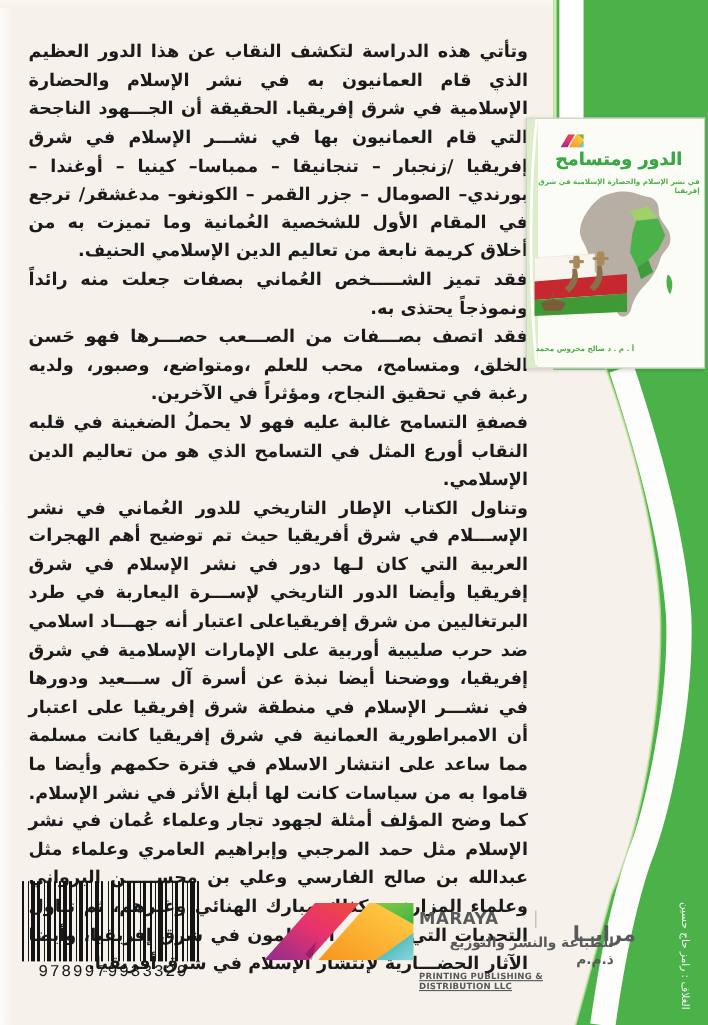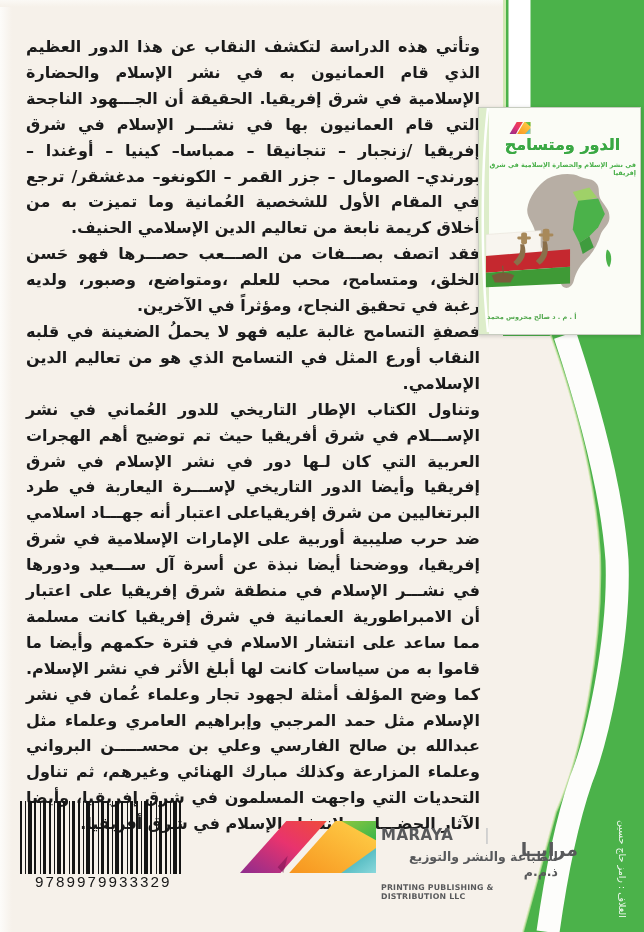--- a/index.html
+++ b/index.html
@@ -73,21 +73,21 @@
   }
 
   
   .pub-logo{position:absolute;left:240px;top:821px;}
   .pub-text{position:absolute;left:381px;top:821px;width:177px;color:#58595b;}
   .pub-row1{display:flex;align-items:center;justify-content:space-between;height:27px;gap:31px;}
   .pub-name-en{font-size:15px;font-weight:bold;letter-spacing:.5px;}
   .pub-divider{color:#c3c4c6;font-size:16px;font-weight:normal;}
   .pub-name-ar{font-size:19px;font-weight:bold;direction:rtl;margin-top:29px;}
   .pub-line-ar{direction:rtl;text-align:right;font-size:12.5px;font-weight:bold;margin-top:1px;}
-  .pub-line-en{font-size:7.8px;letter-spacing:.2px;margin-top:4px;font-weight:bold;}
+  .pub-line-en{font-size:7.8px;letter-spacing:.2px;margin-top:4px;font-weight:bold;text-decoration:underline;}
 
   
   .credit{
     position:absolute;right:16px;top:808px;height:110px;
     writing-mode:vertical-rl;
     color:#fff;font-size:9.5px;direction:rtl;
     letter-spacing:.5px;opacity:.92;
   }
 </style>
 </head>
@@ -131,20 +131,21 @@
     <rect x="9" y="0" width="141" height="336" fill="#4bb24a"></rect>
     <rect x="9" y="0" width="3" height="114" fill="#e9f2c6" opacity="0.85"></rect>
     <rect x="14.5" y="0" width="22" height="114" fill="#ffffff"></rect>
     <path d="M 56,333 C 76,388 101,470 106,555 C 109,645 88,755 62,812 L 29,932 L 150,932 L 150,333 Z" fill="#4bb24a"></path>
     <path d="M 56,333 C 76,388 101,470 106,555 C 109,645 88,755 62,812 L 29,932" fill="none" stroke="#cfe6a8" stroke-width="2" opacity="0.7"></path>
     <path d="M 71,335 C 96,410 118,490 123,560 C 126,640 103,740 87,780 C 76,812 64,860 54,932" fill="none" stroke="#fdfdfb" stroke-width="23"></path>
   </svg>
 
   <div class="body-text">
     <p>وتأتي هذه الدراسة لتكشف النقاب عن هذا الدور العظيم الذي قام العمانيون به في نشر الإسلام والحضارة الإسلامية في شرق إفريقيا. الحقيقة أن الجـــهود الناجحة التي قام العمانيون بها في نشـــر الإسلام في شرق إفريقيا /زنجبار – تنجانيقا – ممباسا– كينيا – أوغندا – بورندي– الصومال – جزر القمر – الكونغو– مدغشقر/ ترجع في المقام الأول للشخصية العُمانية وما تميزت به من أخلاق كريمة نابعة من تعاليم الدين الإسلامي الحنيف.</p>
+    <p>فقد تميز الشـــــخص العُماني بصفات جعلت منه رائداً ونموذجاً يحتذى به.</p>
     <p>فقد اتصف بصـــفات من الصـــعب حصـــرها فهو حَسن الخلق، ومتسامح، محب للعلم ،ومتواضع، وصبور، ولديه رغبة في تحقيق النجاح، ومؤثراً في الآخرين.</p>
     <p>فصفةِ التسامح غالبة عليه فهو لا يحملُ الضغينة في قلبه النقاب أورع المثل في التسامح الذي هو من تعاليم الدين الإسلامي.</p>
     <p>وتناول الكتاب الإطار التاريخي للدور العُماني في نشر الإســـلام في شرق أفريقيا حيث تم توضيح أهم الهجرات العربية التي كان لـها دور في نشر الإسلام في شرق إفريقيا وأيضا الدور التاريخي لإســـرة اليعاربة في طرد البرتغاليين من شرق إفريقياعلى اعتبار أنه جهـــاد اسلامي ضد حرب صليبية أوربية على الإمارات الإسلامية في شرق إفريقيا، ووضحنا أيضا نبذة عن أسرة آل ســـعيد ودورها في نشـــر الإسلام في منطقة شرق إفريقيا على اعتبار أن الامبراطورية العمانية في شرق إفريقيا كانت مسلمة مما ساعد على انتشار الاسلام في فترة حكمهم وأيضا ما قاموا به من سياسات كانت لها أبلغ الأثر في نشر الإسلام. كما وضح المؤلف أمثلة لجهود تجار وعلماء عُمان في نشر الإسلام مثل حمد المرجبي وإبراهيم العامري وعلماء مثل عبدالله بن صالح الفارسي وعلي بن محســـــن البرواني وعلماء المزارعة وكذلك مبارك الهنائي وغيرهم، ثم تناول التحديات التي واجهت المسلمون في شرق إفريقيا، وأيضا الآثار الحضـــارية لإنتشار الإسلام في شرق أفريقيا.</p>
   </div>
 
   <div class="thumbnail">
     <div class="thumb-band">
       <svg width="10" height="224" viewBox="0 0 10 224">
         <path d="M 9,0 C 2,60 2,160 9,224" fill="none" stroke="#ffffff" stroke-width="2.5"></path>
       </svg>

